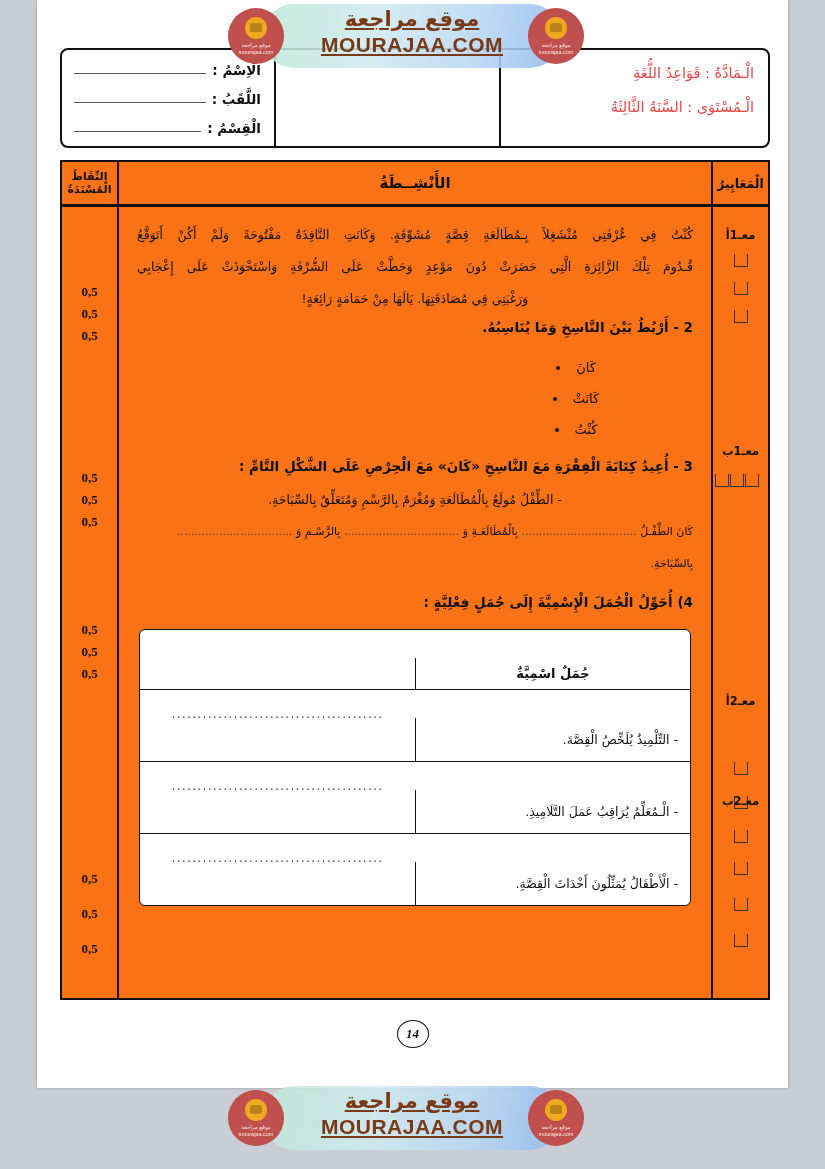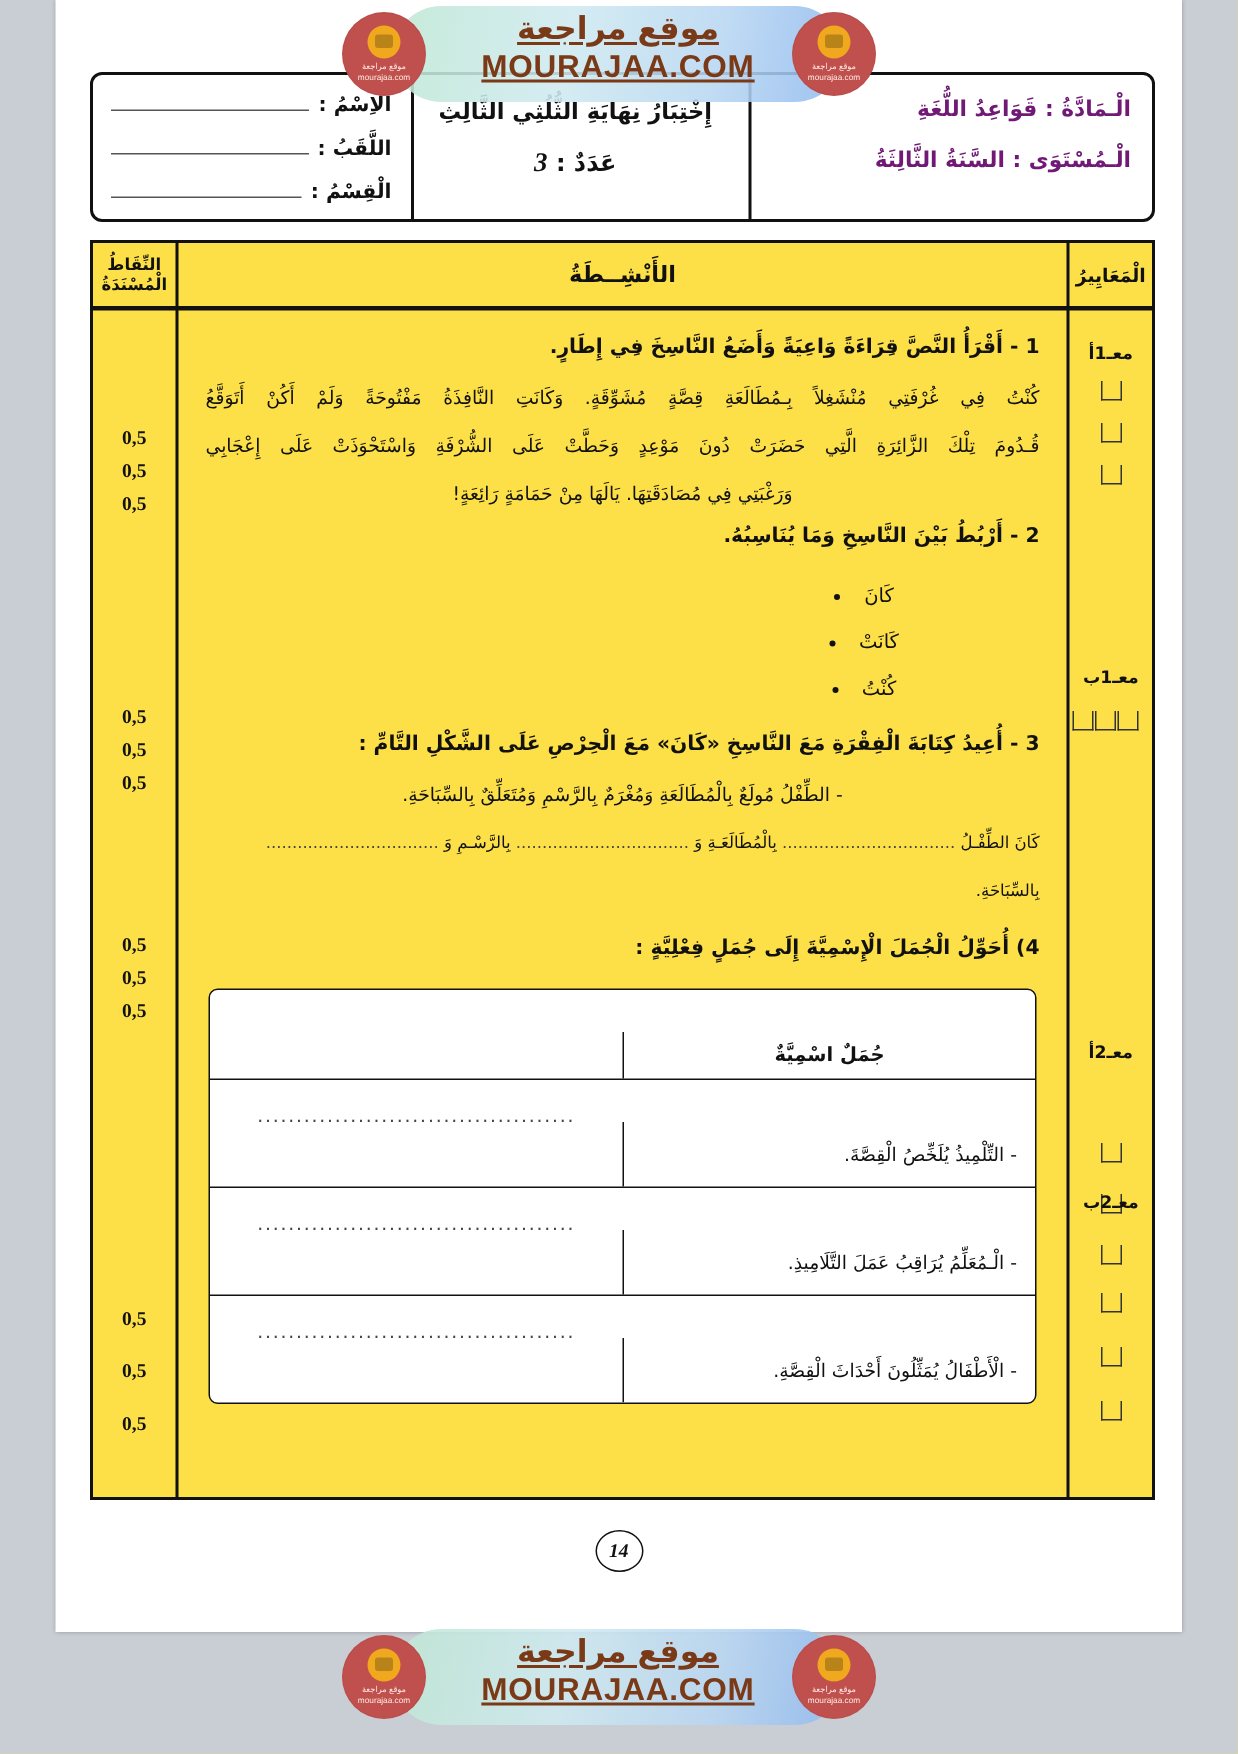--- a/index.html
+++ b/index.html
@@ -149,23 +149,23 @@
   .cell-title { right: 272px; width: 225px; padding: 14px 6px 0 6px; text-align: center; }
   .cell-ident { right: 497px; width: 213px; padding: 12px 10px 0 12px; }
 
   .ar {
     font-family: "DejaVu Sans", "Liberation Sans", sans-serif;
     direction: rtl;
     unicode-bidi: isolate;
   }
   .meta-line {
     font-size: 14.5px;
-    font-weight: bold;
+    font-weight: normal;
     line-height: 18px;
-    color: #701a75;
+    color: #ef4444;
     margin-bottom: 16px;
     white-space: nowrap;
   }
   .title-line {
     font-size: 15px;
     font-weight: bold;
     color: #111;
     line-height: 20px;
     margin-bottom: 14px;
     white-space: nowrap;
@@ -203,21 +203,21 @@
 
   
   .tbl {
     position: absolute;
     left: 23px;
     top: 160px;
     width: 710px;
     height: 840px;
     border: 2.5px solid #111;
     box-sizing: border-box;
-    background: #fde047;
+    background: #f97316;
     z-index: 4;
   }
   .col-div {
     position: absolute;
     top: 0;
     bottom: 0;
     width: 2px;
     background: #111;
   }
   .col-div.left-col { left: 55px; }
@@ -418,27 +418,20 @@
 
     <div class="hdr">
       <div class="hdr-sep s1"></div>
       <div class="hdr-sep s2"></div>
 
       <div class="hdr-cell cell-meta ar">
         <div class="meta-line">الْـمَادَّةُ : قَوَاعِدُ اللُّغَةِ</div>
         <div class="meta-line">الْـمُسْتَوَى : السَّنَةُ الثَّالِثَةُ</div>
       </div>
 
-      <div class="hdr-cell cell-title ar">
-        <div class="title-line">إِخْتِبَارُ نِهَايَةِ الثُّلُثِي الثَّالِثِ</div>
-        <div class="title-num ar">
-          <span>عَدَدٌ :</span>
-          <span class="num">3</span>
-        </div>
-      </div>
 
       <div class="hdr-cell cell-ident ar">
         <div class="ident-row">
           <span class="ident-label">الْاِسْمُ :</span>
           <span class="ident-rule"></span>
         </div>
         <div class="ident-row">
           <span class="ident-label">اللَّقَبُ :</span>
           <span class="ident-rule"></span>
         </div>
@@ -454,21 +447,20 @@
       <div class="col-div right-col"></div>
       <div class="head-div"></div>
 
       <div class="th th-scores ar">النِّقَاطُ الْمُسْنَدَةُ</div>
       <div class="th th-acts ar">الأَنْشِــطَةُ</div>
       <div class="th th-crit ar">الْمَعَايِيرُ</div>
 
       <div class="acts ar">
 
         <div>
-          <p class="q">1 - أَقْرَأُ النَّصَّ قِرَاءَةً وَاعِيَةً وَأَضَعُ النَّاسِخَ فِي إِطَارٍ.</p>
           <p class="ptext">كُنْتُ فِي غُرْفَتِي مُنْشَغِلاً بِـمُطَالَعَةِ قِصَّةٍ مُشَوِّقَةٍ. وَكَانَتِ النَّافِذَةُ مَفْتُوحَةً وَلَمْ أَكُنْ أَتَوَقَّعُ</p>
           <p class="ptext">قُـدُومَ تِلْكَ الزَّائِرَةِ الَّتِي حَضَرَتْ دُونَ مَوْعِدٍ وَحَطَّتْ عَلَى الشُّرْفَةِ وَاسْتَحْوَذَتْ عَلَى إِعْجَابِي</p>
           <p class="ptext last">وَرَغْبَتِي فِي مُصَادَقَتِهَا. يَالَهَا مِنْ حَمَامَةٍ رَائِعَةٍ!</p>
         </div>
 
         <div style="">
           <p class="q">2 - أَرْبُطُ بَيْنَ النَّاسِخِ وَمَا يُنَاسِبُهُ.</p>
           <div class="match">
             <div class="match-col a">
               <div class="mi">

